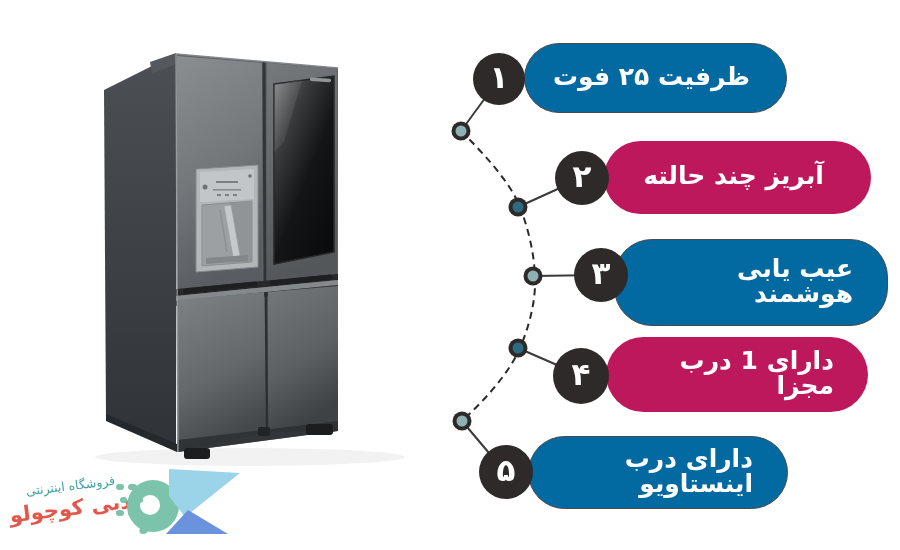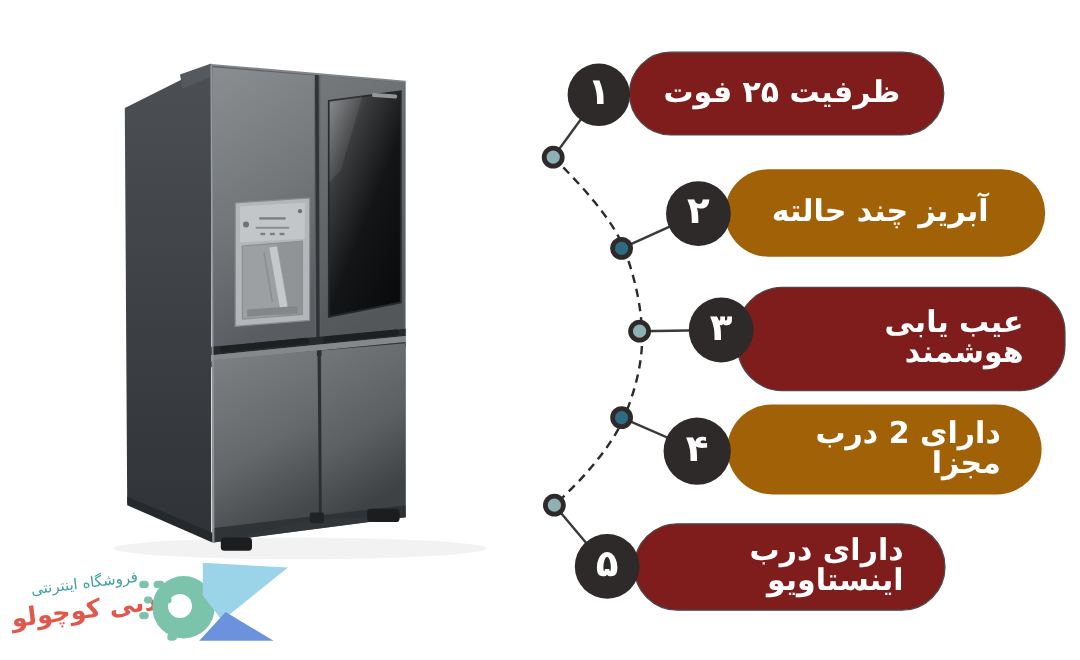--- a/index.html
+++ b/index.html
@@ -10,22 +10,22 @@
   .stage svg{display:block;}
   #scene{position:absolute;left:0;top:0;}
 
   
   .pill{
     position:absolute;display:flex;align-items:center;justify-content:center;
     direction:rtl;border-radius:38px;color:#ffffff;font-weight:bold;
     font-size:25px;letter-spacing:0;line-height:1;box-sizing:border-box;
     padding:0 34px 4px 26px;
   }
-  .pill.light{background:#7f1d1d;border:1.5px solid #4a4a4a;text-align:right;}
-  .pill.dark{background:#a16207;border:none;}
+  .pill.light{background:#0369a1;border:1.5px solid #4a4a4a;text-align:right;}
+  .pill.dark{background:#be185d;border:none;}
 
   .p1{left:524px;top:43px;width:263px;height:70px;}
   .p2{left:604px;top:141px;width:267px;height:73px;}
   .p3{left:614px;top:239px;width:274px;height:87px;}
   .p4{left:606px;top:337px;width:262px;height:75px;}
   .p5{left:528px;top:436px;width:260px;height:73px;}
 
   
   .numbadge{
     position:absolute;border-radius:50%;background:#2E2A2A;color:#ffffff;
@@ -168,21 +168,21 @@
   <div class="pill light p1">
     <span>ظرفیت ۲۵ فوت</span>
   </div>
   <div class="pill dark p2">
     <span>آبریز چند حالته</span>
   </div>
   <div class="pill light p3">
     <span>عیب یابی هوشمند</span>
   </div>
   <div class="pill dark p4">
-    <span>دارای 2 درب مجزا</span>
+    <span>دارای 1 درب مجزا</span>
   </div>
   <div class="pill light p5">
     <span>دارای درب اینستاویو</span>
   </div>
 
   <div class="numbadge n1">
     <span>۱</span>
   </div>
   <div class="numbadge n2">
     <span>۲</span>

